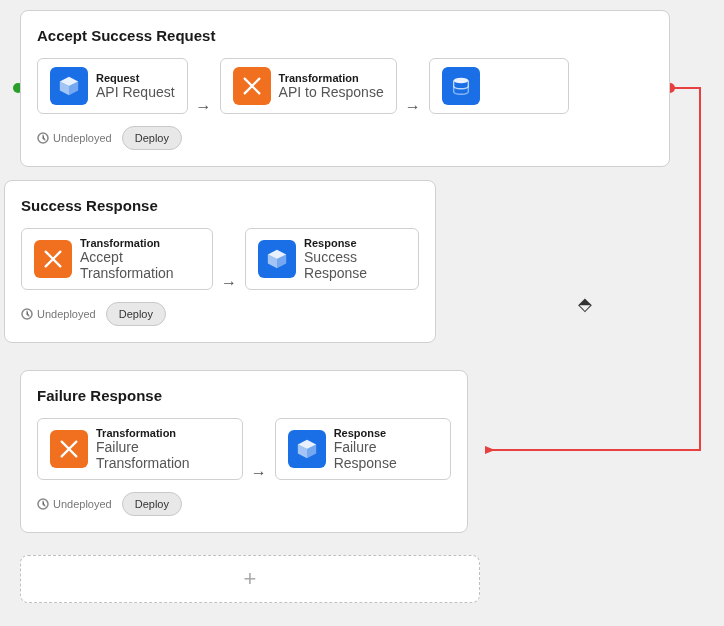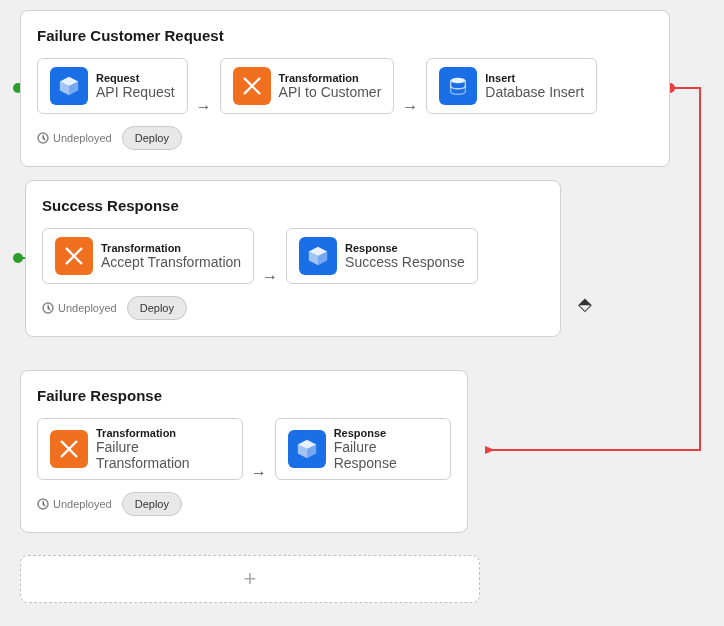--- a/index.html
+++ b/index.html
@@ -161,21 +161,21 @@
     <circle cx="18" cy="258" r="5" fill="#2a9d2a"></circle>
     <line x1="18" y1="258" x2="55" y2="258" stroke="#2a9d2a" stroke-width="2"></line>
 
     <circle cx="670" cy="88" r="5" fill="#e84040"></circle>
     <polyline points="670,88 700,88 700,450 485,450" fill="none" stroke="#e84040" stroke-width="2"></polyline>
 
     <polygon points="485,446 495,450 485,454" fill="#e84040"></polygon>
   </svg>
 
   <div class="flow-group" style="top:10px; left:20px; width:650px;">
-    <div class="flow-group-title">Failure Customer Request</div>
+    <div class="flow-group-title">Accept Success Request</div>
     <div class="flow-nodes">
 
       <div class="node">
         <div class="node-icon blue">
           <svg class="icon-svg" viewBox="0 0 24 24" fill="none">
             <path d="M12 2L22 7L12 12L2 7Z" fill="white" opacity="0.9"></path>
             <path d="M2 7V17L12 22V12" fill="white" opacity="0.6"></path>
             <path d="M22 7V17L12 22V12" fill="white" opacity="0.4"></path>
           </svg>
         </div>
@@ -189,53 +189,49 @@
 
       <div class="node">
         <div class="node-icon orange">
           <svg class="icon-svg" viewBox="0 0 24 24" fill="none">
             <path d="M4 4L12 12L4 20" stroke="white" stroke-width="2.5" stroke-linecap="round"></path>
             <path d="M20 4L12 12L20 20" stroke="white" stroke-width="2.5" stroke-linecap="round"></path>
           </svg>
         </div>
         <div class="node-label">
           <span class="node-type">Transformation</span>
-          <span class="node-name">API to Customer</span>
+          <span class="node-name">API to Response</span>
         </div>
       </div>
 
       <div class="arrow">→</div>
 
       <div class="node">
         <div class="node-icon blue">
           <svg class="icon-svg" viewBox="0 0 24 24" fill="none">
             <ellipse cx="12" cy="6" rx="8" ry="3" fill="white" opacity="0.9"></ellipse>
             <path d="M4 6V12C4 13.66 7.58 15 12 15C16.42 15 20 13.66 20 12V6" stroke="white" stroke-width="1.5" fill="none" opacity="0.7"></path>
             <path d="M4 12V18C4 19.66 7.58 21 12 21C16.42 21 20 19.66 20 18V12" stroke="white" stroke-width="1.5" fill="none" opacity="0.5"></path>
           </svg>
-        </div>
-        <div class="node-label">
-          <span class="node-type">Insert</span>
-          <span class="node-name">Database Insert</span>
         </div>
       </div>
     </div>
     <div class="flow-footer">
       <span class="status-text">
         <svg width="12" height="12" viewBox="0 0 12 12">
           <circle cx="6" cy="6" r="5" fill="none" stroke="#888" stroke-width="1.5"></circle>
           <path d="M6 3V6.5L8 8" stroke="#888" stroke-width="1.2" stroke-linecap="round"></path>
         </svg>
         <span>Undeployed</span>
       </span>
       <button class="deploy-btn">Deploy</button>
     </div>
   </div>
 
-  <div class="flow-group" style="top:180px; left:25px; width:536px;">
+  <div class="flow-group" style="top:180px; left:4px; width:432px;">
     <div class="flow-group-title">Success Response</div>
     <div class="flow-nodes">
 
       <div class="node">
         <div class="node-icon orange">
           <svg class="icon-svg" viewBox="0 0 24 24" fill="none">
             <path d="M4 4L12 12L4 20" stroke="white" stroke-width="2.5" stroke-linecap="round"></path>
             <path d="M20 4L12 12L20 20" stroke="white" stroke-width="2.5" stroke-linecap="round"></path>
           </svg>
         </div>

